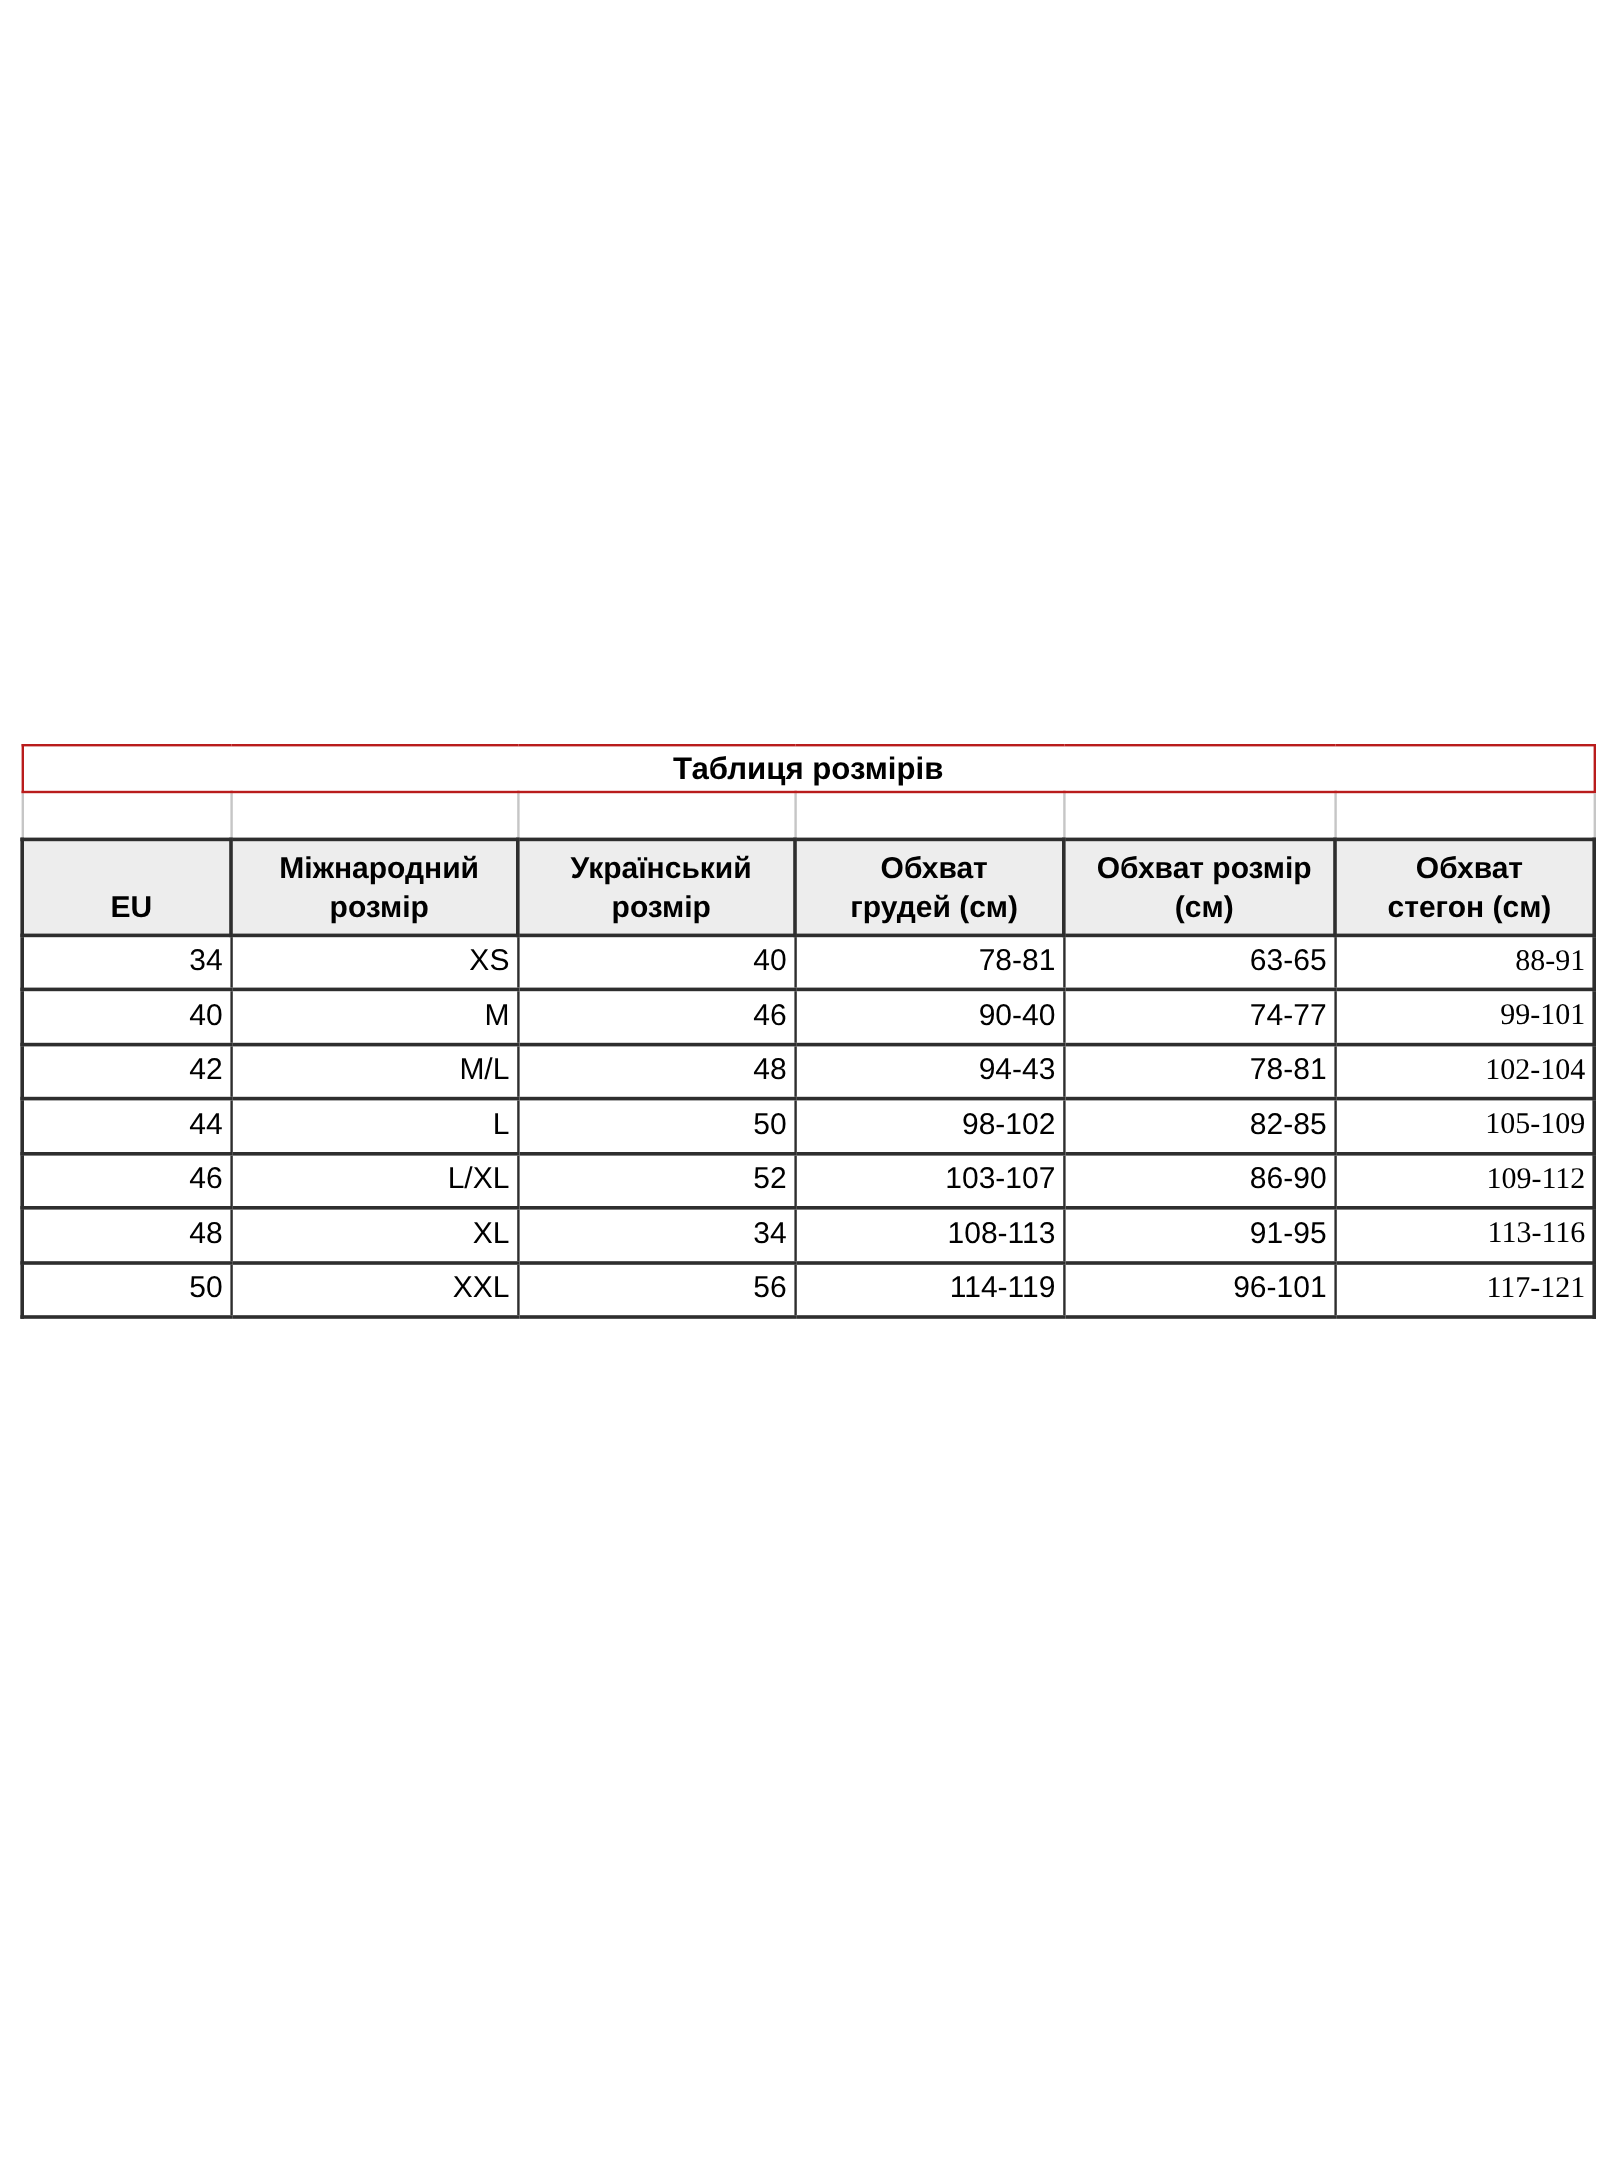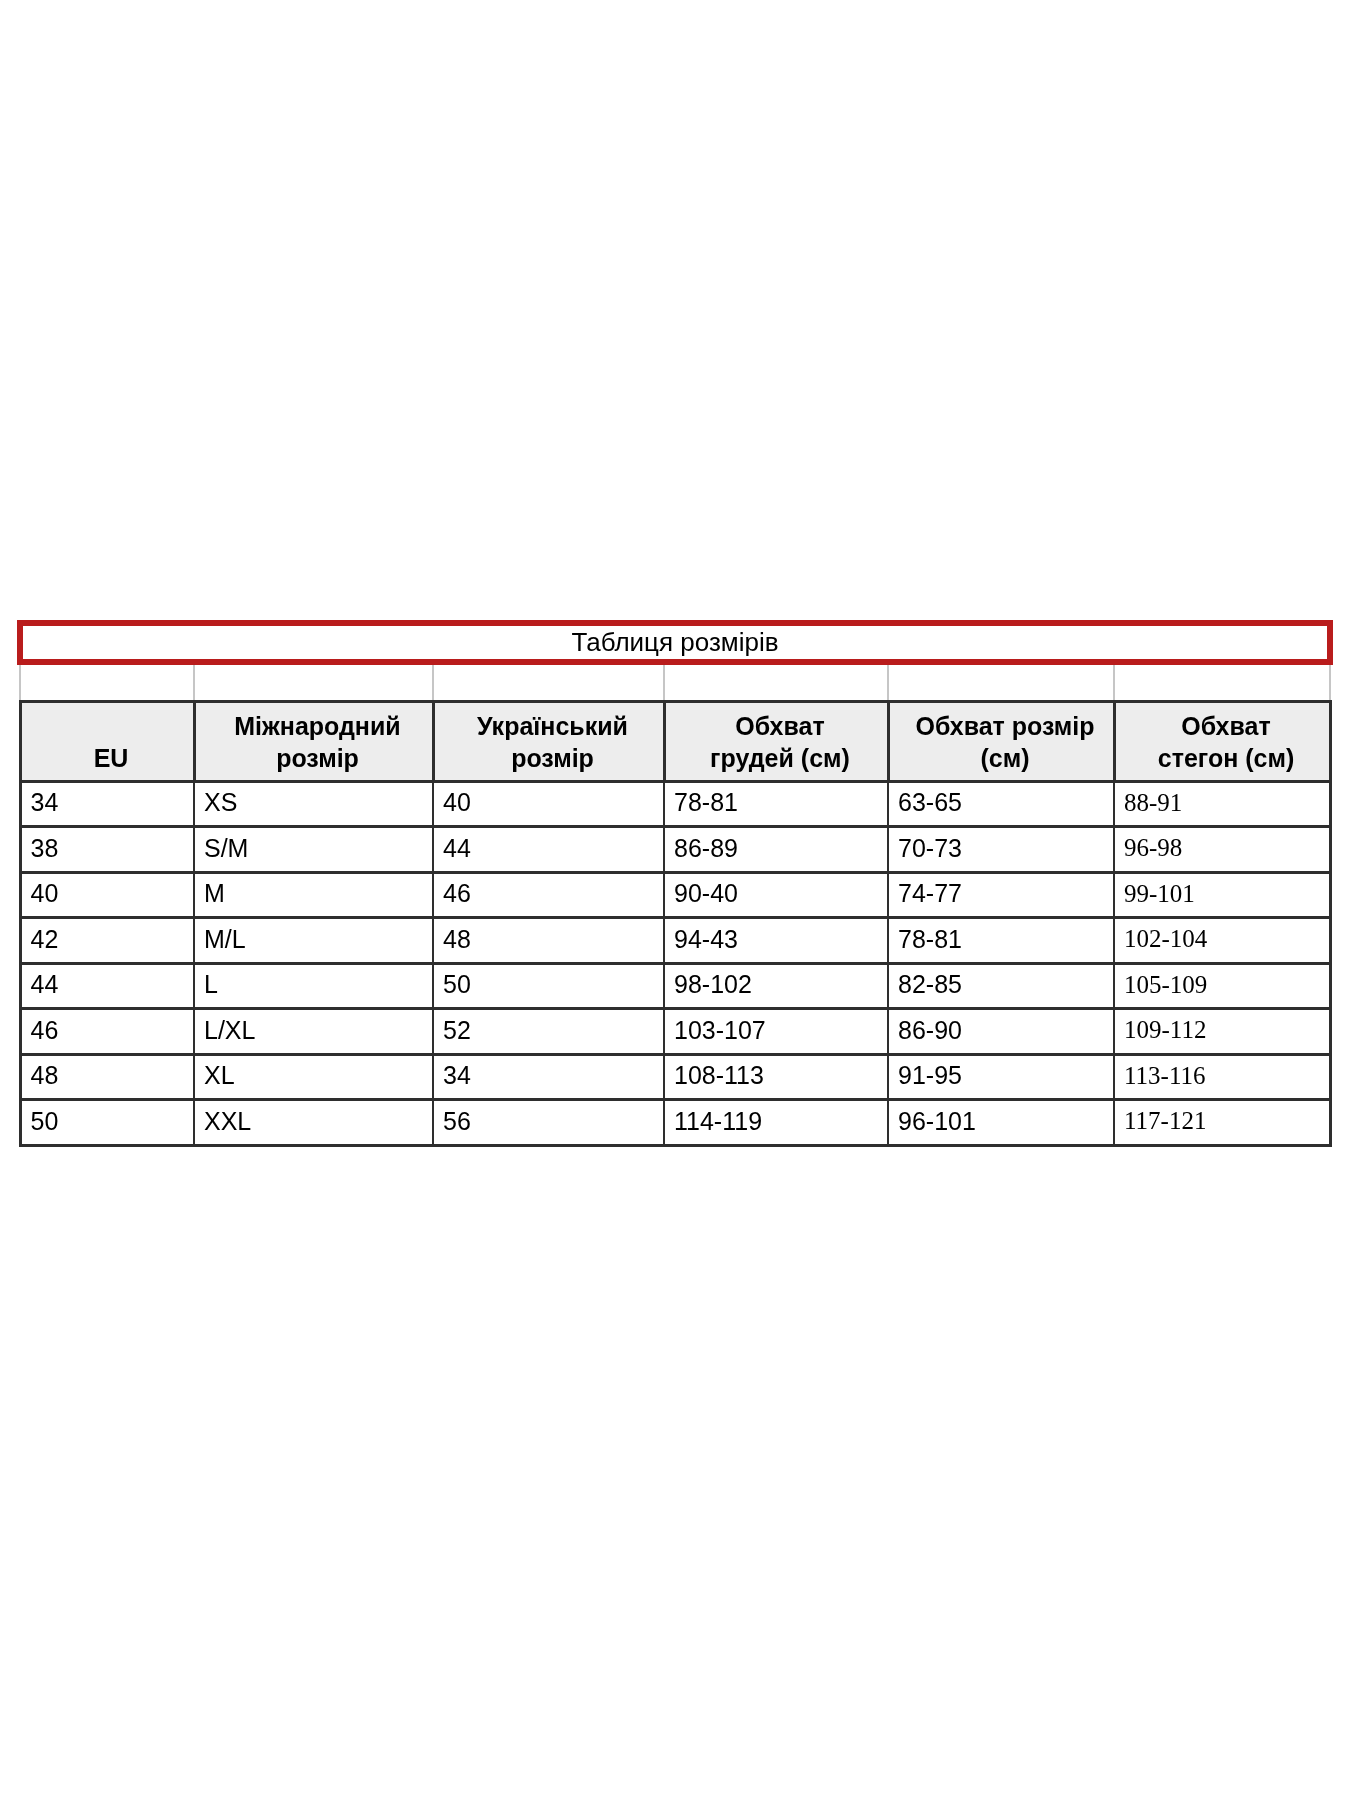--- a/index.html
+++ b/index.html
@@ -29,22 +29,22 @@
   .col-chest{ width: 224px; }
   .col-waist{ width: 226px; }
   .col-hips { width: 216px; }
 
   tr.title-row  { height: 39px; }
   tr.spacer-row { height: 39px; }
   tr.header-row { height: 80px; }
   tr.data-row   { height: 45.5px; }
 
   td.title-cell {
-    border: 6px solid #b91c1c;
-    font-weight: normal;
+    border: 2px solid #b91c1c;
+    font-weight: bold;
     font-size: 26px;
     text-align: center;
     vertical-align: middle;
     padding: 0;
   }
   td.spacer-cell {
     border: 2px solid #c6c6c6;
     padding: 0;
   }
   th.header-cell {
@@ -56,21 +56,21 @@
     text-align: center;
     vertical-align: bottom;
     padding: 4px 4px 5px 12px;
     white-space: pre-line;
   }
   td.data-cell {
     border: 3px solid #2e2e2e;
     border-left-width: 2px;
     border-right-width: 2px;
     font-size: 25px;
-    text-align: left;
+    text-align: right;
     vertical-align: middle;
     padding: 2px 6px 4px 9px;
     white-space: nowrap;
     overflow: hidden;
   }
   td.data-cell:first-child { border-left-width: 3px; }
   td.data-cell:last-child  { border-right-width: 3px; font-family: Liberation Serif, serif; }
 </style>
 </head>
 <body>
@@ -111,28 +111,20 @@
     </tr>
   <tr class="data-row">
         <td class="data-cell">34</td>
         <td class="data-cell">XS</td>
         <td class="data-cell">40</td>
         <td class="data-cell">78-81</td>
         <td class="data-cell">63-65</td>
         <td class="data-cell">88-91</td>
       </tr>
       <tr class="data-row">
-        <td class="data-cell">38</td>
-        <td class="data-cell">S/M</td>
-        <td class="data-cell">44</td>
-        <td class="data-cell">86-89</td>
-        <td class="data-cell">70-73</td>
-        <td class="data-cell">96-98</td>
-      </tr>
-      <tr class="data-row">
         <td class="data-cell">40</td>
         <td class="data-cell">M</td>
         <td class="data-cell">46</td>
         <td class="data-cell">90-40</td>
         <td class="data-cell">74-77</td>
         <td class="data-cell">99-101</td>
       </tr>
       <tr class="data-row">
         <td class="data-cell">42</td>
         <td class="data-cell">M/L</td>

